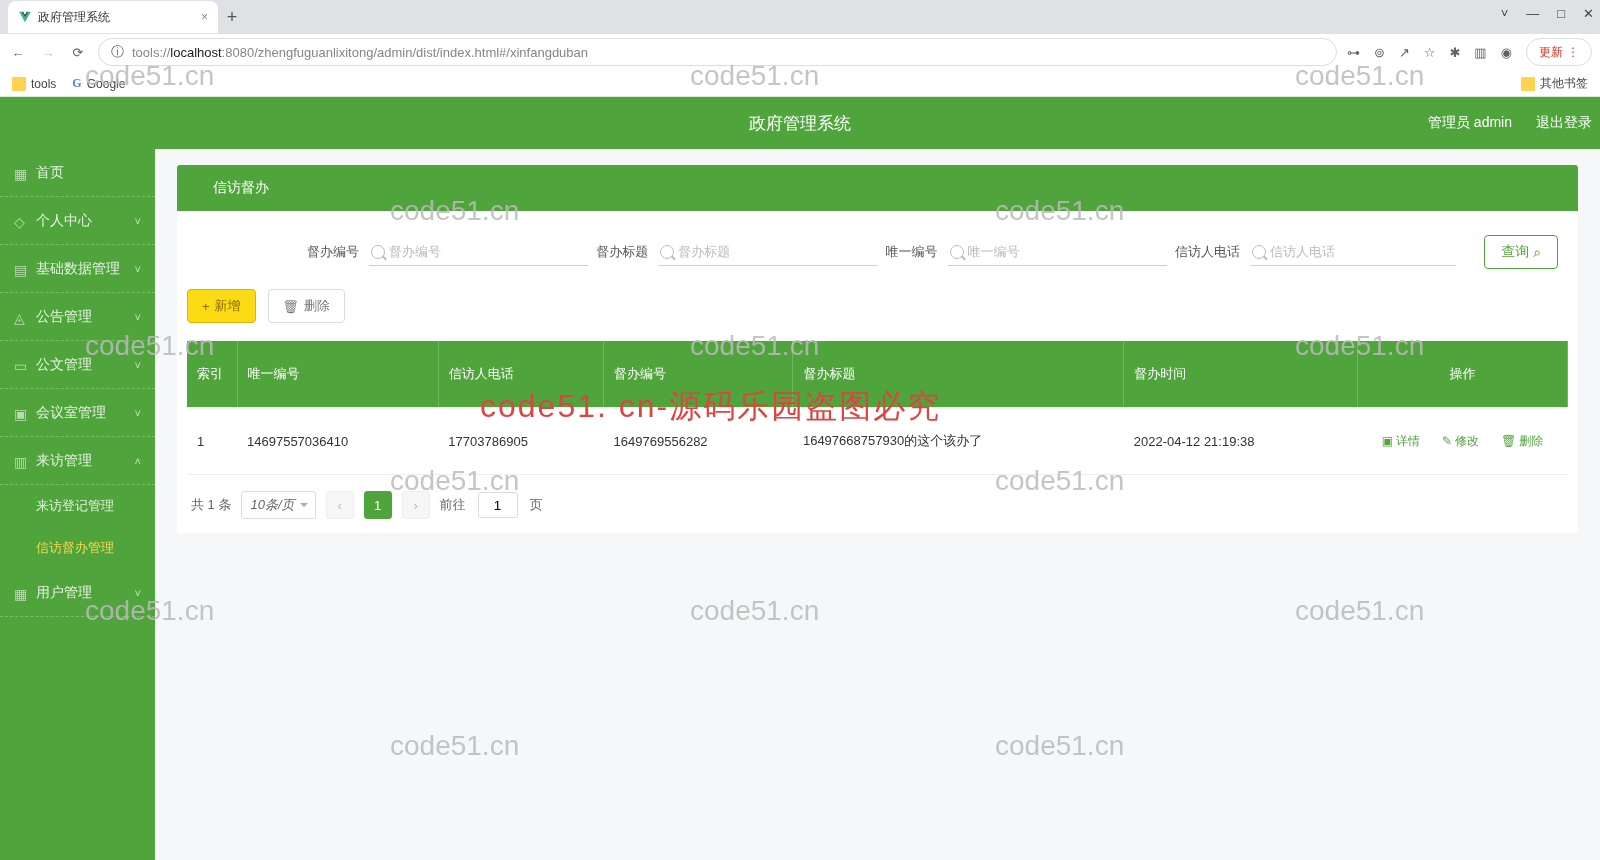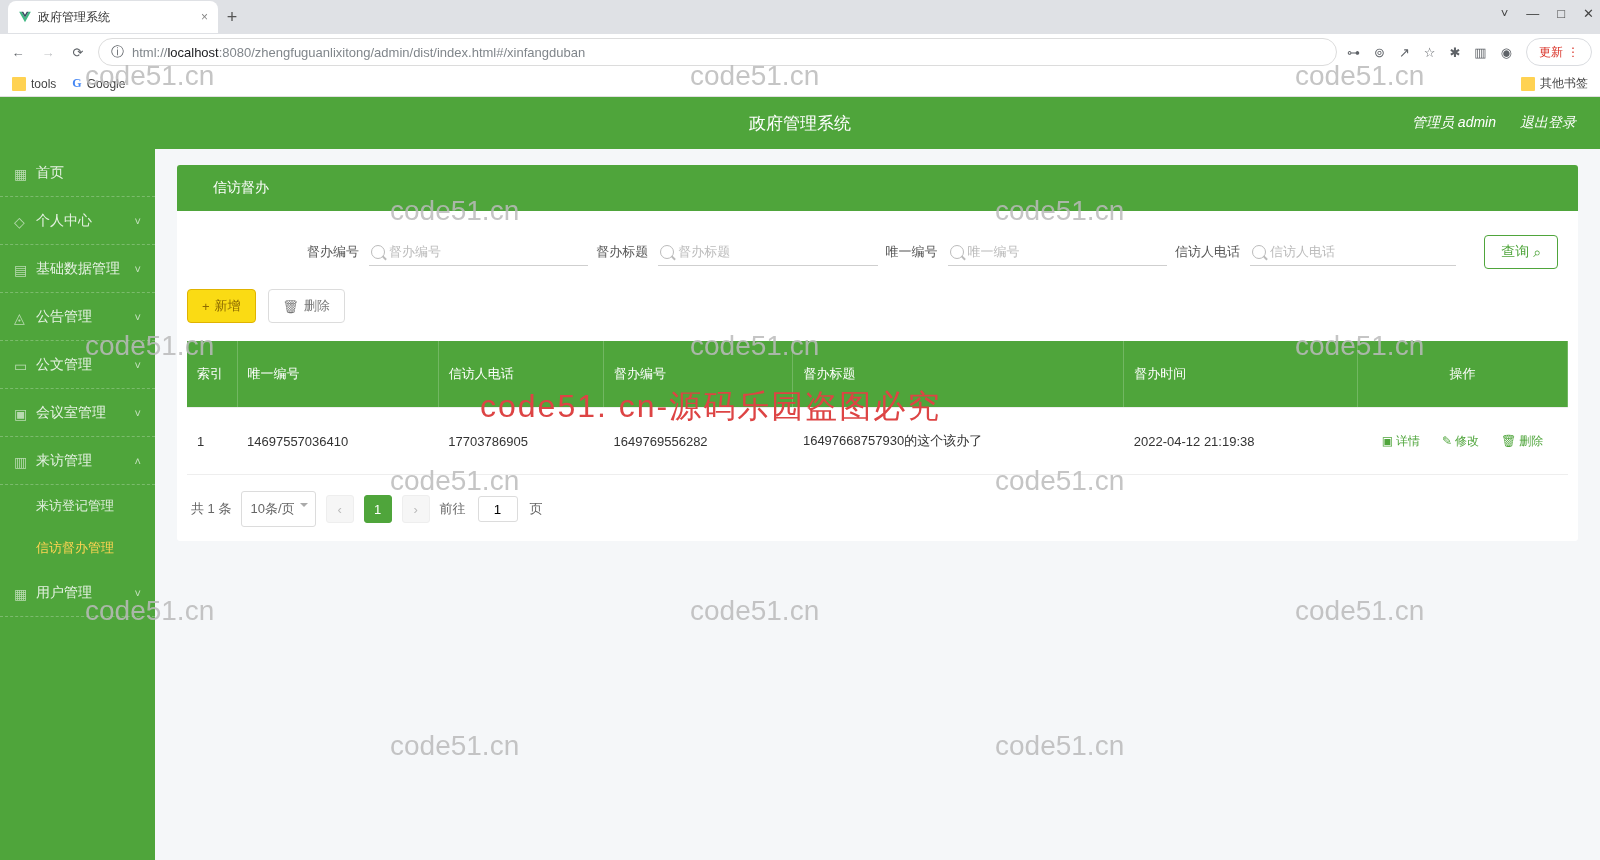--- a/index.html
+++ b/index.html
@@ -20,21 +20,21 @@
 .update-btn { border: 1px solid #dadce0; border-radius: 14px; height: 28px; padding: 0 12px; display: flex; align-items: center; gap: 4px; color: #d93025; font-size: 12px; }
 .bm-row { height: 27px; display: flex; align-items: center; padding: 0 12px; gap: 16px; font-size: 12px; color: #444; }
 .bm-item { display: flex; align-items: center; gap: 5px; cursor: pointer; }
 .bm-folder { width: 14px; height: 14px; background: #ffd252; border-radius: 1px; }
 .bm-g { color: #4285f4; font-weight: bold; font-family: serif; }
 .bm-right { margin-left: auto; justify-content: center; }
 
 .app { position: absolute; top: 97px; left: 0; right: 0; bottom: 0; display: flex; flex-direction: column; }
 .app-header { height: 52px; background: #4fa53b; color: #fff; display: flex; align-items: center; position: relative; }
 .app-title { position: absolute; left: 50%; transform: translateX(-50%); font-size: 17px; font-weight: 500; }
-.app-user { position: absolute; right: 24px; display: flex; gap: 24px; font-size: 14px; font-style: italic; }
+.app-user { position: absolute; right: 8px; display: flex; gap: 24px; font-size: 14px; }
 .app-user span { cursor: pointer; }
 .app-body { flex: 1; display: flex; min-height: 0; }
 .sidebar { width: 155px; background: #4fa53b; display: flex; flex-direction: column; overflow-y: auto; }
 .menu-item { height: 48px; display: flex; align-items: center; padding: 0 14px; color: rgba(255,255,255,.85); font-size: 14px; cursor: pointer; border-bottom: 1px dashed rgba(255,255,255,.25); position: relative; gap: 8px; }
 .menu-item .arrow { margin-left: auto; font-size: 11px; opacity: .8; }
 .sub-item { height: 42px; display: flex; align-items: center; padding-left: 36px; color: rgba(255,255,255,.82); font-size: 13px; cursor: pointer; }
 .sub-item.active { color: #ffd452; }
 .mi-ico { width: 14px; height: 14px; opacity: .7; }
 .content { flex: 1; background: #f5f7f9; padding: 16px 22px 0 22px; overflow: auto; }
 .panel { background: #fff; border-radius: 3px; padding-bottom: 14px; }
@@ -53,21 +53,21 @@
 .btn { border-radius: 4px; height: 34px; padding: 0 14px; display: flex; align-items: center; gap: 5px; cursor: pointer; font-size: 13px; }
 .btn-add { border: 1px solid #e0b300; background: #fadb14; color: #8c6a00; }
 .btn-del { border: 1px solid #dcdcdc; background: #fff; color: #777; }
 table { width: 100%; border-collapse: collapse; }
 thead { background: #4fa53b; color: #fff; }
 th, td { text-align: left; padding: 24px 10px; font-size: 13px; font-weight: normal; border-bottom: 1px solid #eee; }
 th { border-right: 1px solid rgba(255,255,255,.2); }
 .op-links { display: flex; gap: 22px; justify-content: center; }
 .op-link { display: flex; align-items: center; gap: 3px; color: #4fa53b; font-size: 12px; cursor: pointer; }
 .pager { display: flex; align-items: center; gap: 10px; padding: 16px 4px 0 4px; font-size: 13px; color: #666; }
-.pg-sel { border: 1px solid #dcdcdc; border-radius: 3px; height: 36px; padding: 0 20px 0 8px; background: #fff; position: relative; display: flex; align-items: center; cursor: pointer; }
+.pg-sel { border: 1px solid #dcdcdc; border-radius: 3px; height: 28px; padding: 0 20px 0 8px; background: #fff; position: relative; display: flex; align-items: center; cursor: pointer; font-style: italic; }
 .pg-sel::after { content: ""; position: absolute; right: 7px; top: 11px; border: 4px solid transparent; border-top-color: #aaa; }
 .pg-btn { border: 1px solid #eee; background: #f6f6f6; width: 28px; height: 28px; border-radius: 3px; display: flex; align-items: center; justify-content: center; color: #bbb; cursor: pointer; }
 .pg-num { background: #4fa53b; color: #fff; border: 1px solid #4fa53b; width: 28px; height: 28px; border-radius: 3px; display: flex; align-items: center; justify-content: center; }
 .pg-input { width: 40px; height: 26px; border: 1px solid #dcdcdc; border-radius: 3px; text-align: center; margin: 0 2px; }
 .watermark { position: absolute; color: #bbb; font-size: 28px; pointer-events: none; opacity: .85; white-space: nowrap; }
 .wm-red { position: absolute; color: #d44; font-size: 32px; font-weight: 500; pointer-events: none; white-space: nowrap; letter-spacing: 2px; }
 </style>
 </head>
 <body>
 
@@ -89,21 +89,21 @@
       <span>✕</span>
     </div>
   </div>
   <div class="addr-row">
     <div class="nav-ico">←</div>
     <div class="nav-ico" style="opacity:.4">→</div>
     <div class="nav-ico">⟳</div>
     <div class="url-bar">
       <span>ⓘ</span>
       <span class="url-text">
-        <span class="grey">html://</span><span>localhost</span><span class="grey">:8080/zhengfuguanlixitong/admin/dist/index.html#/xinfangduban</span>
+        <span class="grey">tools://</span><span>localhost</span><span class="grey">:8080/zhengfuguanlixitong/admin/dist/index.html#/xinfangduban</span>
       </span>
     </div>
     <div class="right-icons">
       <span>⊶</span>
       <span>⊚</span>
       <span>↗</span>
       <span>☆</span>
       <span>✱</span>
       <span>▥</span>
       <span>◉</span>

